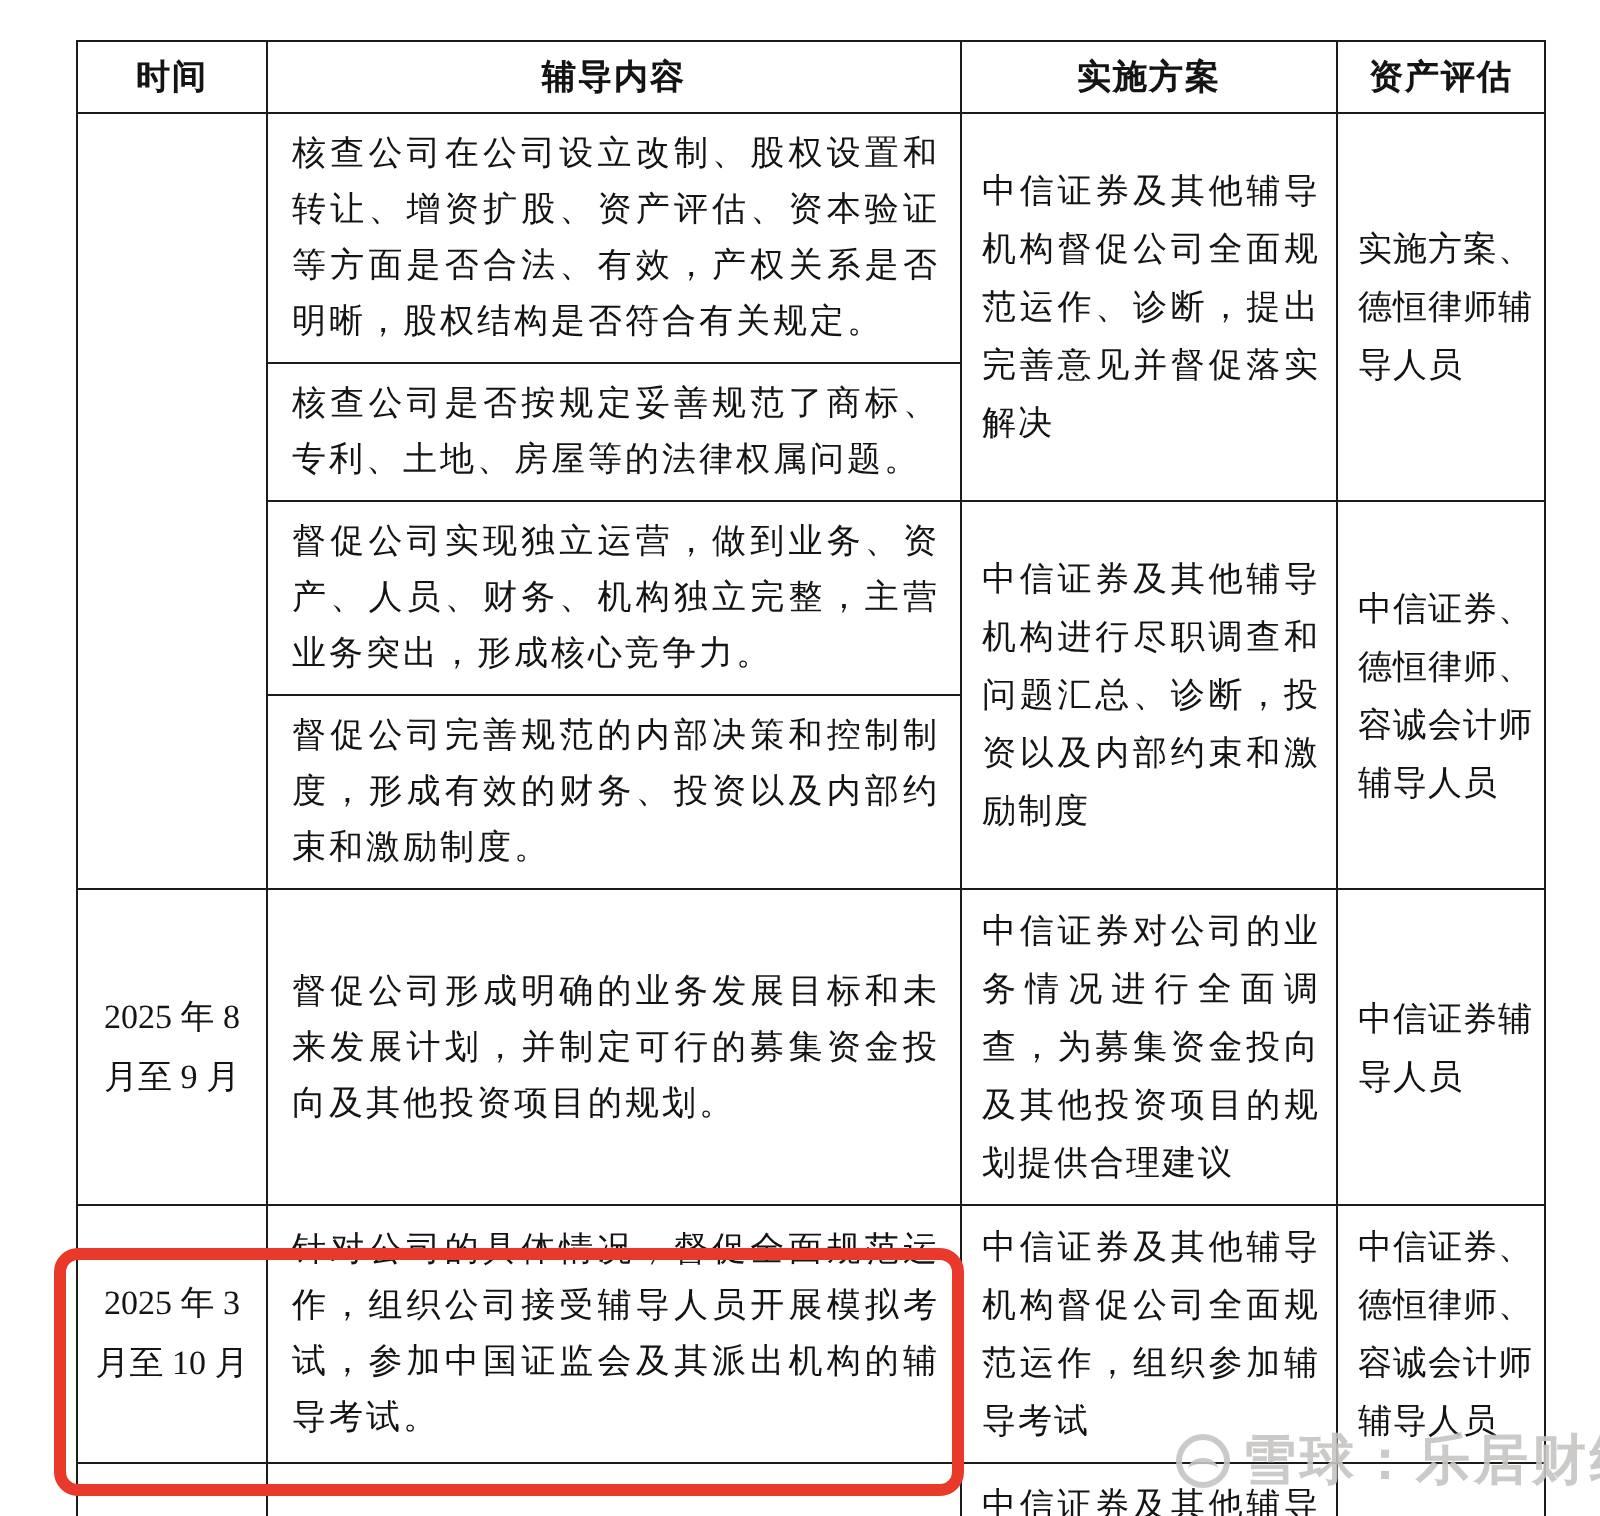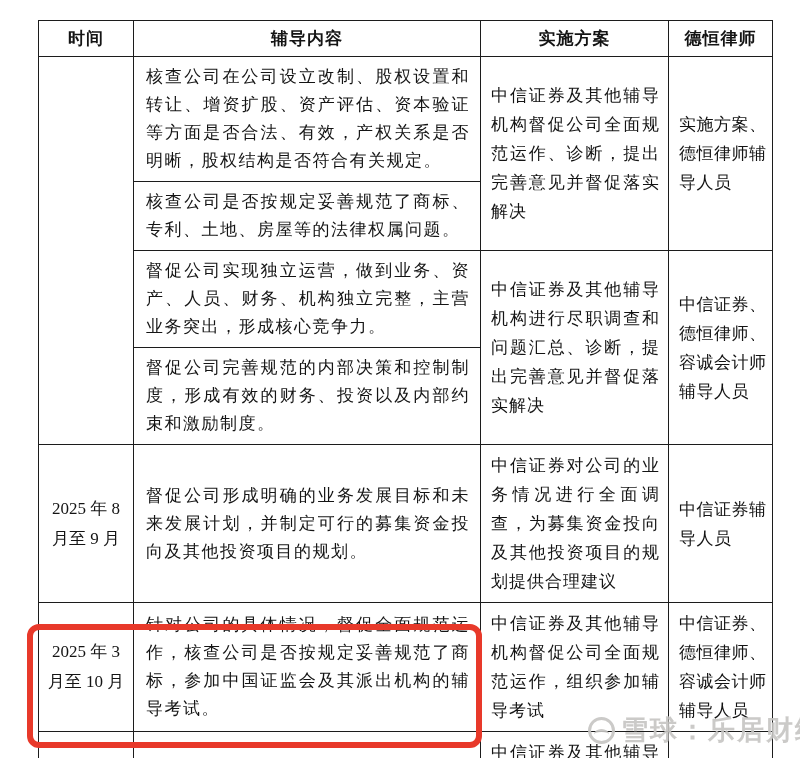--- a/index.html
+++ b/index.html
@@ -122,48 +122,48 @@
       <col style="width:95px">
       <col style="width:347px">
       <col style="width:188px">
       <col style="width:104px">
     </colgroup>
     <tbody>
         <tr style="height:35px">
       <th class="hdr">时间</th>
       <th class="hdr">辅导内容</th>
       <th class="hdr">实施方案</th>
-      <th class="hdr">德恒律师</th>
+      <th class="hdr">资产评估</th>
     </tr>
     <tr style="height:110px">
       <td class="time-cell" rowspan="4"></td>
       <td class="content-cell">核查公司在公司设立改制、股权设置和转让、增资扩股、资产评估、资本验证等方面是否合法、有效，产权关系是否明晰，股权结构是否符合有关规定。</td>
       <td class="plan-cell" rowspan="2">中信证券及其他辅导机构督促公司全面规范运作、诊断，提出完善意见并督促落实解决</td>
       <td class="staff-cell" rowspan="2">实施方案、德恒律师辅导人员</td>
     </tr>
     <tr style="height:68px">
       <td class="content-cell">核查公司是否按规定妥善规范了商标、专利、土地、房屋等的法律权属问题。</td>
     </tr>
     <tr style="height:85px">
       <td class="content-cell">督促公司实现独立运营，做到业务、资产、人员、财务、机构独立完整，主营业务突出，形成核心竞争力。</td>
-      <td class="plan-cell" rowspan="2">中信证券及其他辅导机构进行尽职调查和问题汇总、诊断，提出完善意见并督促落实解决</td>
+      <td class="plan-cell" rowspan="2">中信证券及其他辅导机构进行尽职调查和问题汇总、诊断，投资以及内部约束和激励制度</td>
       <td class="staff-cell" rowspan="2">中信证券、德恒律师、容诚会计师辅导人员</td>
     </tr>
     <tr style="height:87px">
       <td class="content-cell">督促公司完善规范的内部决策和控制制度，形成有效的财务、投资以及内部约束和激励制度。</td>
     </tr>
     <tr style="height:128px">
       <td class="time-cell">2025 年 8 月至 9 月</td>
       <td class="content-cell">督促公司形成明确的业务发展目标和未来发展计划，并制定可行的募集资金投向及其他投资项目的规划。</td>
       <td class="plan-cell">中信证券对公司的业务情况进行全面调查，为募集资金投向及其他投资项目的规划提供合理建议</td>
       <td class="staff-cell">中信证券辅导人员</td>
     </tr>
     <tr style="height:97px">
       <td class="time-cell">2025 年 3 月至 10 月</td>
-      <td class="content-cell">针对公司的具体情况，督促全面规范运作，核查公司是否按规定妥善规范了商标，参加中国证监会及其派出机构的辅导考试。</td>
+      <td class="content-cell">针对公司的具体情况，督促全面规范运作，组织公司接受辅导人员开展模拟考试，参加中国证监会及其派出机构的辅导考试。</td>
       <td class="plan-cell">中信证券及其他辅导机构督促公司全面规范运作，组织参加辅导考试</td>
       <td class="staff-cell">中信证券、德恒律师、容诚会计师辅导人员</td>
     </tr>
     <tr style="height:118px">
       <td class="time-cell">2025 年 10 月至 12 月</td>
       <td class="content-cell">对公司是否达到发行上市条件进行综合评估，协助公司按相关规定准备首次公开发行股票并上市申请文件。</td>
       <td class="plan-cell">中信证券及其他辅导机构对公司进行辅导工作考核评估，做好首次公开发行股票申请文件的准备工作</td>
       <td class="staff-cell">中信证券、德恒律师、容诚会计师辅导人员</td>
     </tr>
   </tbody>

